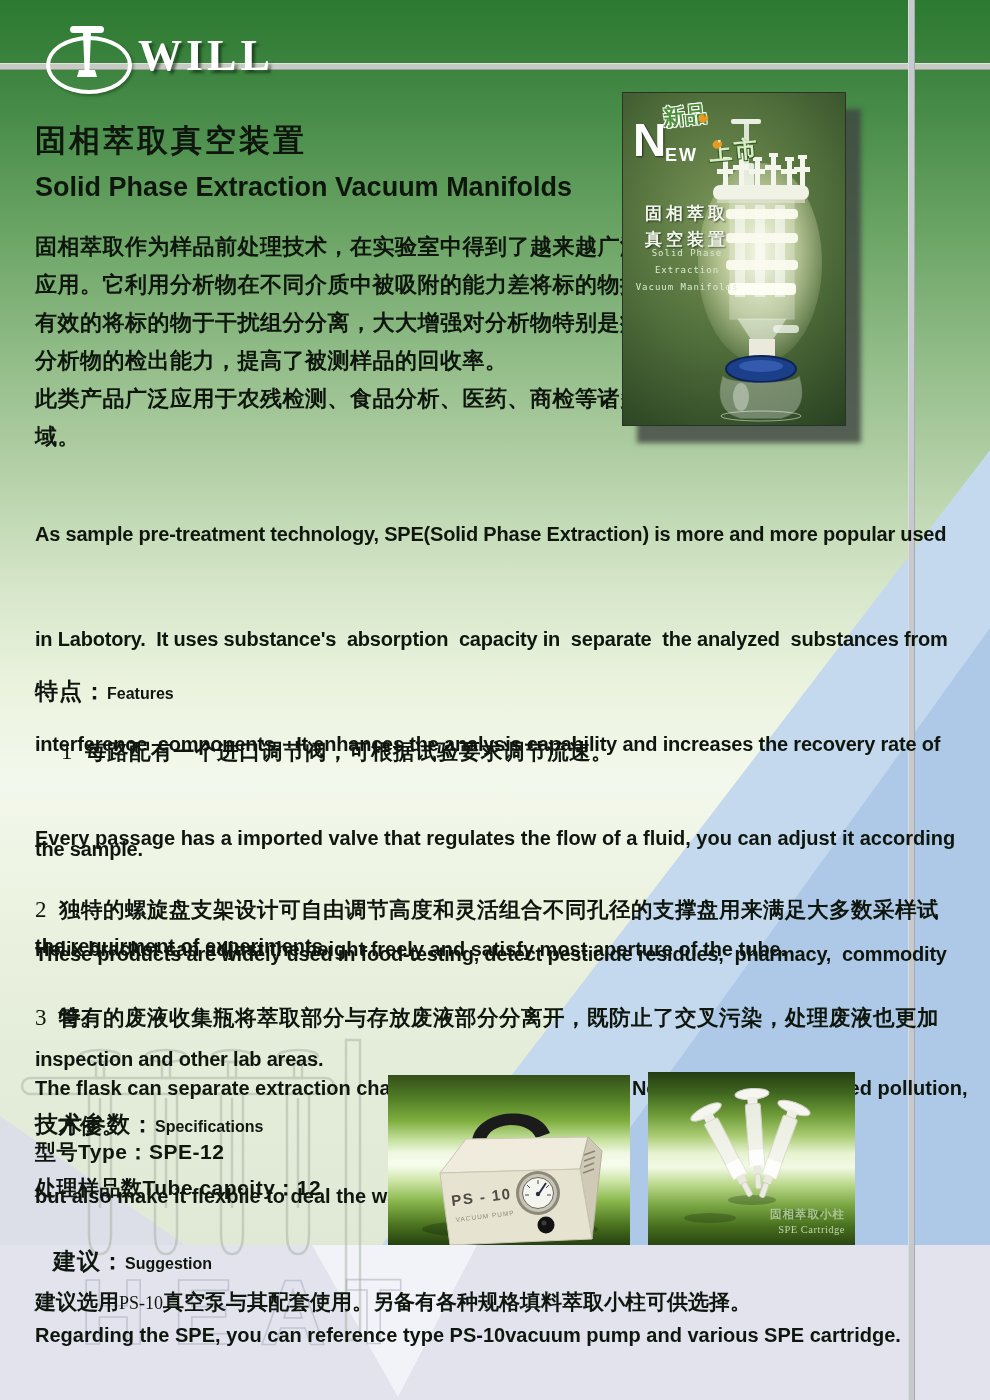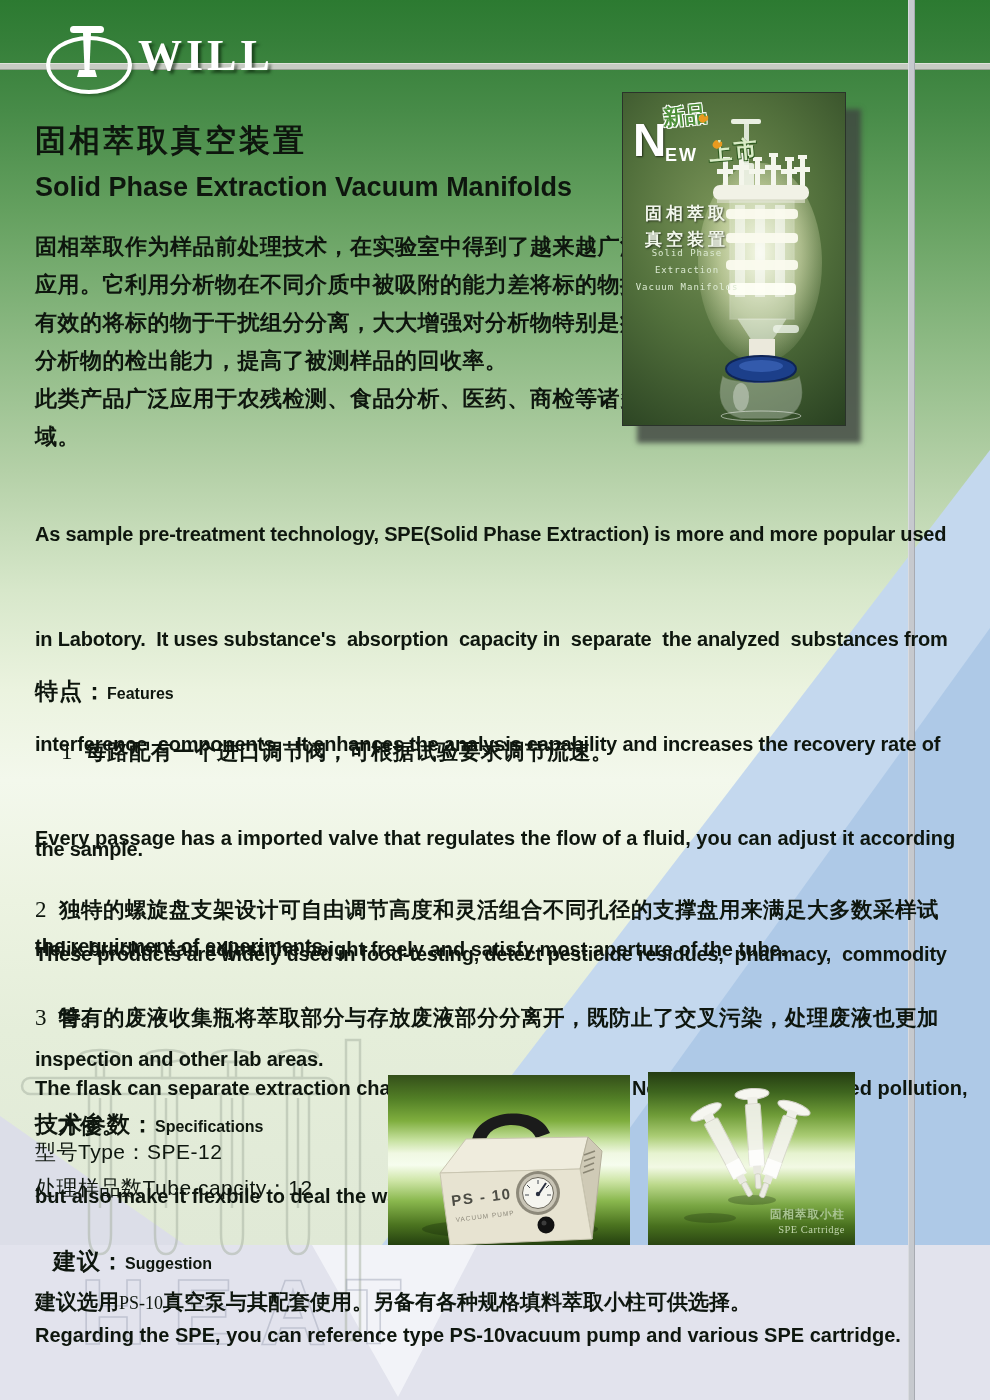--- a/index.html
+++ b/index.html
@@ -42,21 +42,21 @@
     line-height:38px;letter-spacing:.5px;}
   .en-par{left:35px;top:447px;z-index:5;font-size:20px;font-weight:bold;
     line-height:35px;letter-spacing:-.2px;white-space:pre;}
   .sec-head{z-index:5;font-weight:bold;}
   .sec-head .zh{font-size:23px;letter-spacing:1px;}
   .sec-head .en{font-size:16px;}
   .feat-line{z-index:5;font-size:21.5px;font-weight:bold;letter-spacing:.5px;white-space:pre;}
   .feat-num{font-family:"Liberation Serif",serif;font-weight:normal;font-size:23px;margin-right:12px;}
   .feat-en{z-index:5;font-size:20px;font-weight:bold;white-space:pre;}
   .indent{padding-left:23px;}
-  .spec-row{z-index:5;font-size:21px;font-weight:normal;letter-spacing:.5px;}
+  .spec-row{z-index:5;font-size:21px;font-weight:bold;letter-spacing:.5px;}
   .serif{font-family:"Liberation Serif",serif;font-weight:normal;}
   .sugg-zh{z-index:5;font-size:21px;font-weight:bold;}
   .sugg-en{z-index:5;font-size:20px;font-weight:bold;}
   
   .card{left:622px;top:92px;width:222px;height:332px;z-index:6;
     background:radial-gradient(ellipse 150% 120% at 45% 38%,
       #7a9458 0%,#52703c 30%,#2a4222 62%,#0b110b 100%);
     border:1px solid #2a332a;box-shadow:15px 17px 5px rgba(62,68,64,.8);}
   .badge-n{left:10px;top:20px;font-size:46px;font-weight:bold;color:#fff;z-index:3;
     text-shadow:1px 1px 2px rgba(0,0,0,.6);}

